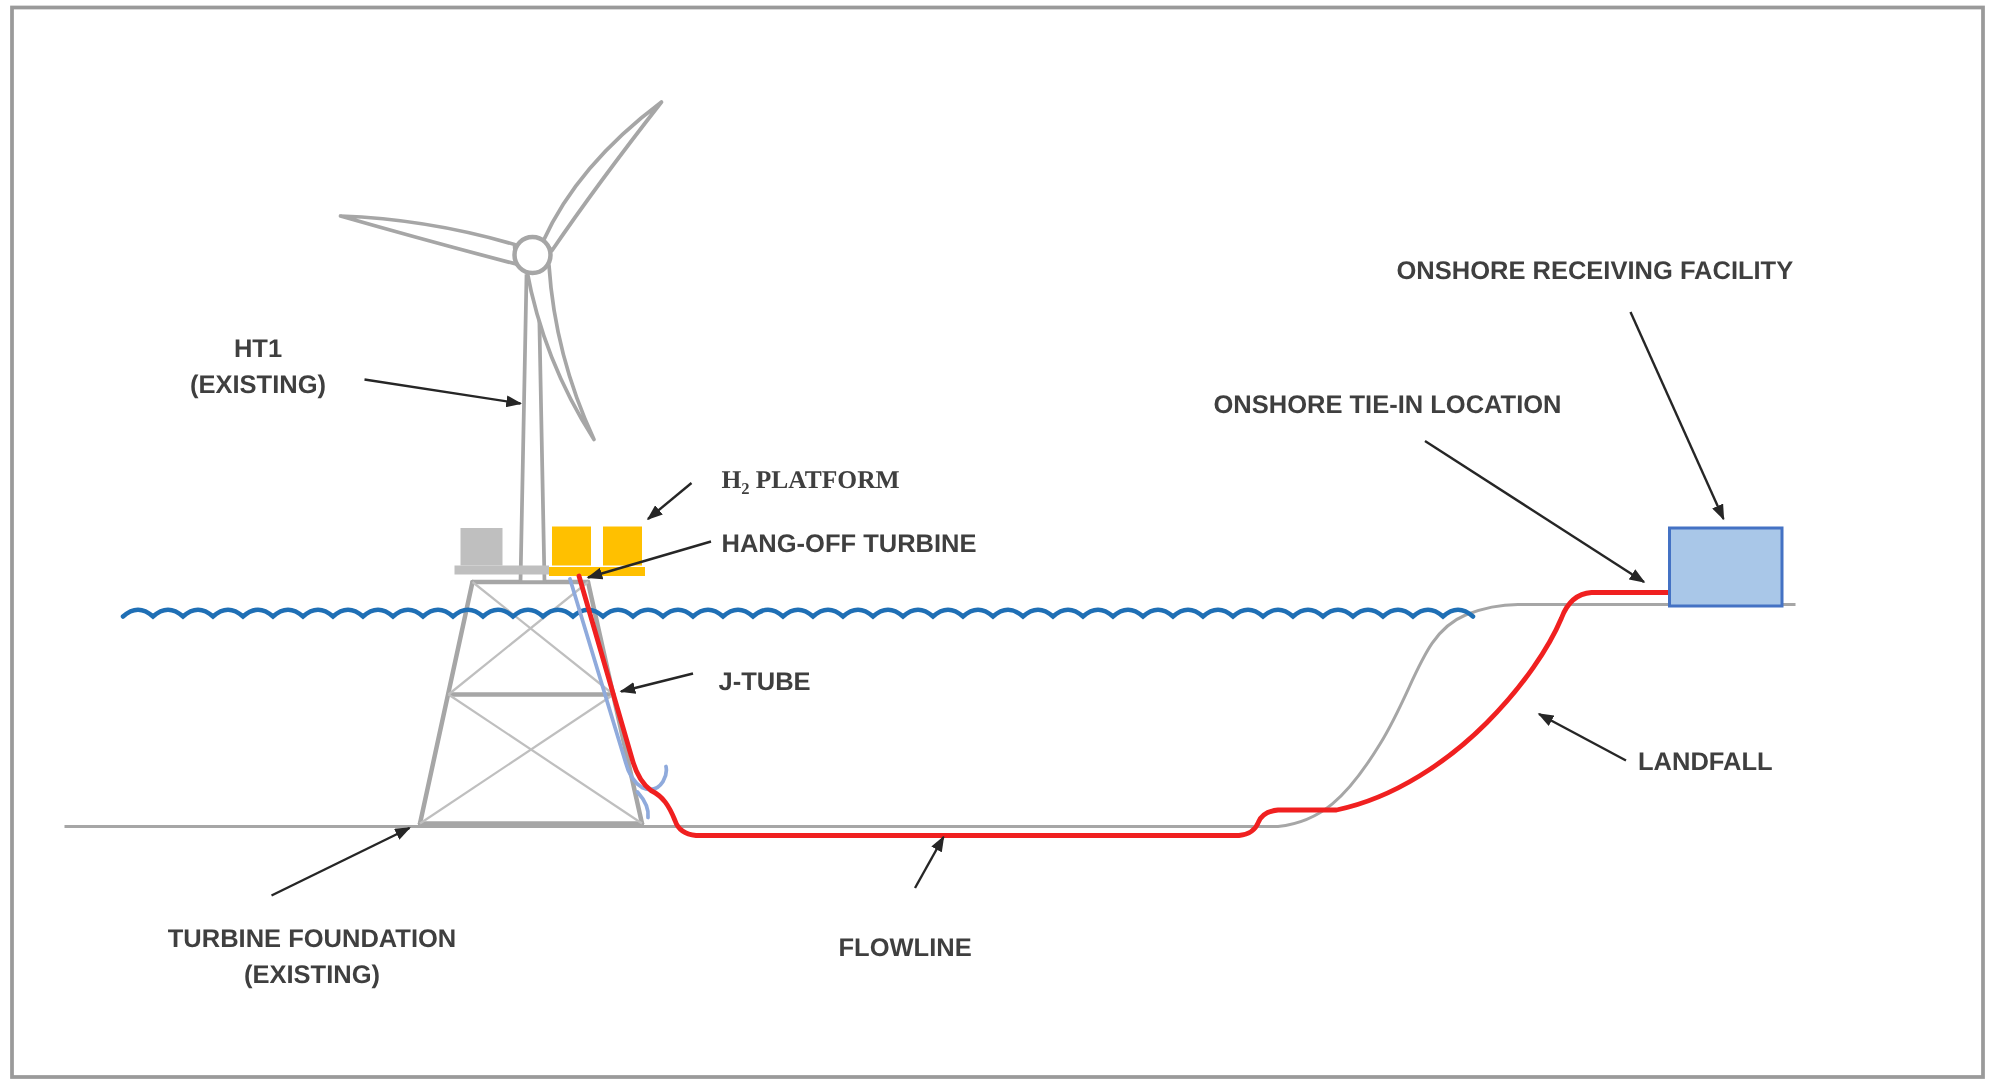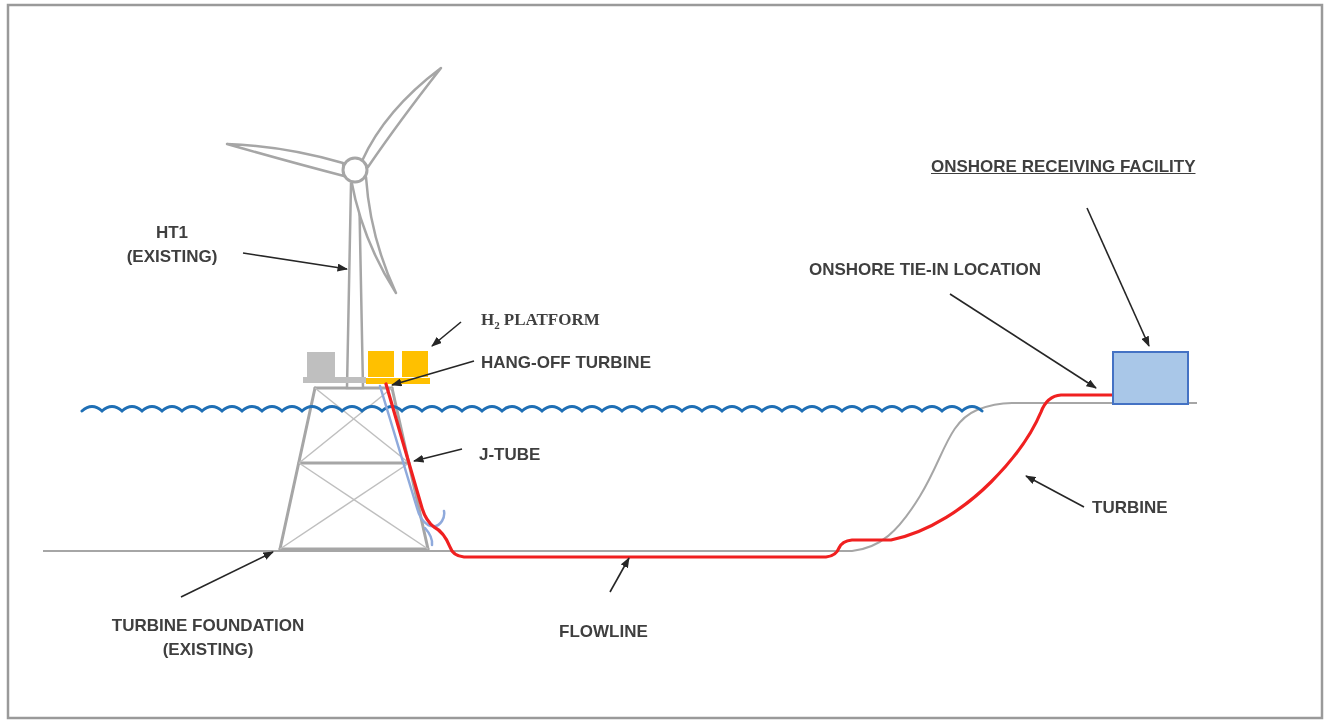--- a/index.html
+++ b/index.html
@@ -105,19 +105,19 @@
 
   <div class="lbl" style="left:479px; top:443px;">J-TUBE</div>
 
   <div class="lbl center" style="left:92px; top:614px; width:232px;">
     <div>TURBINE FOUNDATION</div>
     <div>(EXISTING)</div>
   </div>
 
   <div class="lbl" style="left:559px; top:620px;">FLOWLINE</div>
 
-  <div class="lbl" style="left:1092px; top:496px;">TURBINE</div>
+  <div class="lbl" style="left:1092px; top:496px;">LANDFALL</div>
 
   <div class="lbl" style="left:809px; top:258px;">ONSHORE TIE-IN LOCATION</div>
 
-  <div class="lbl" style="left:931px; top:155px;text-decoration:underline;">ONSHORE RECEIVING FACILITY</div>
+  <div class="lbl" style="left:931px; top:169px;">ONSHORE RECEIVING FACILITY</div>
 
 </div>
 
 </body></html>

